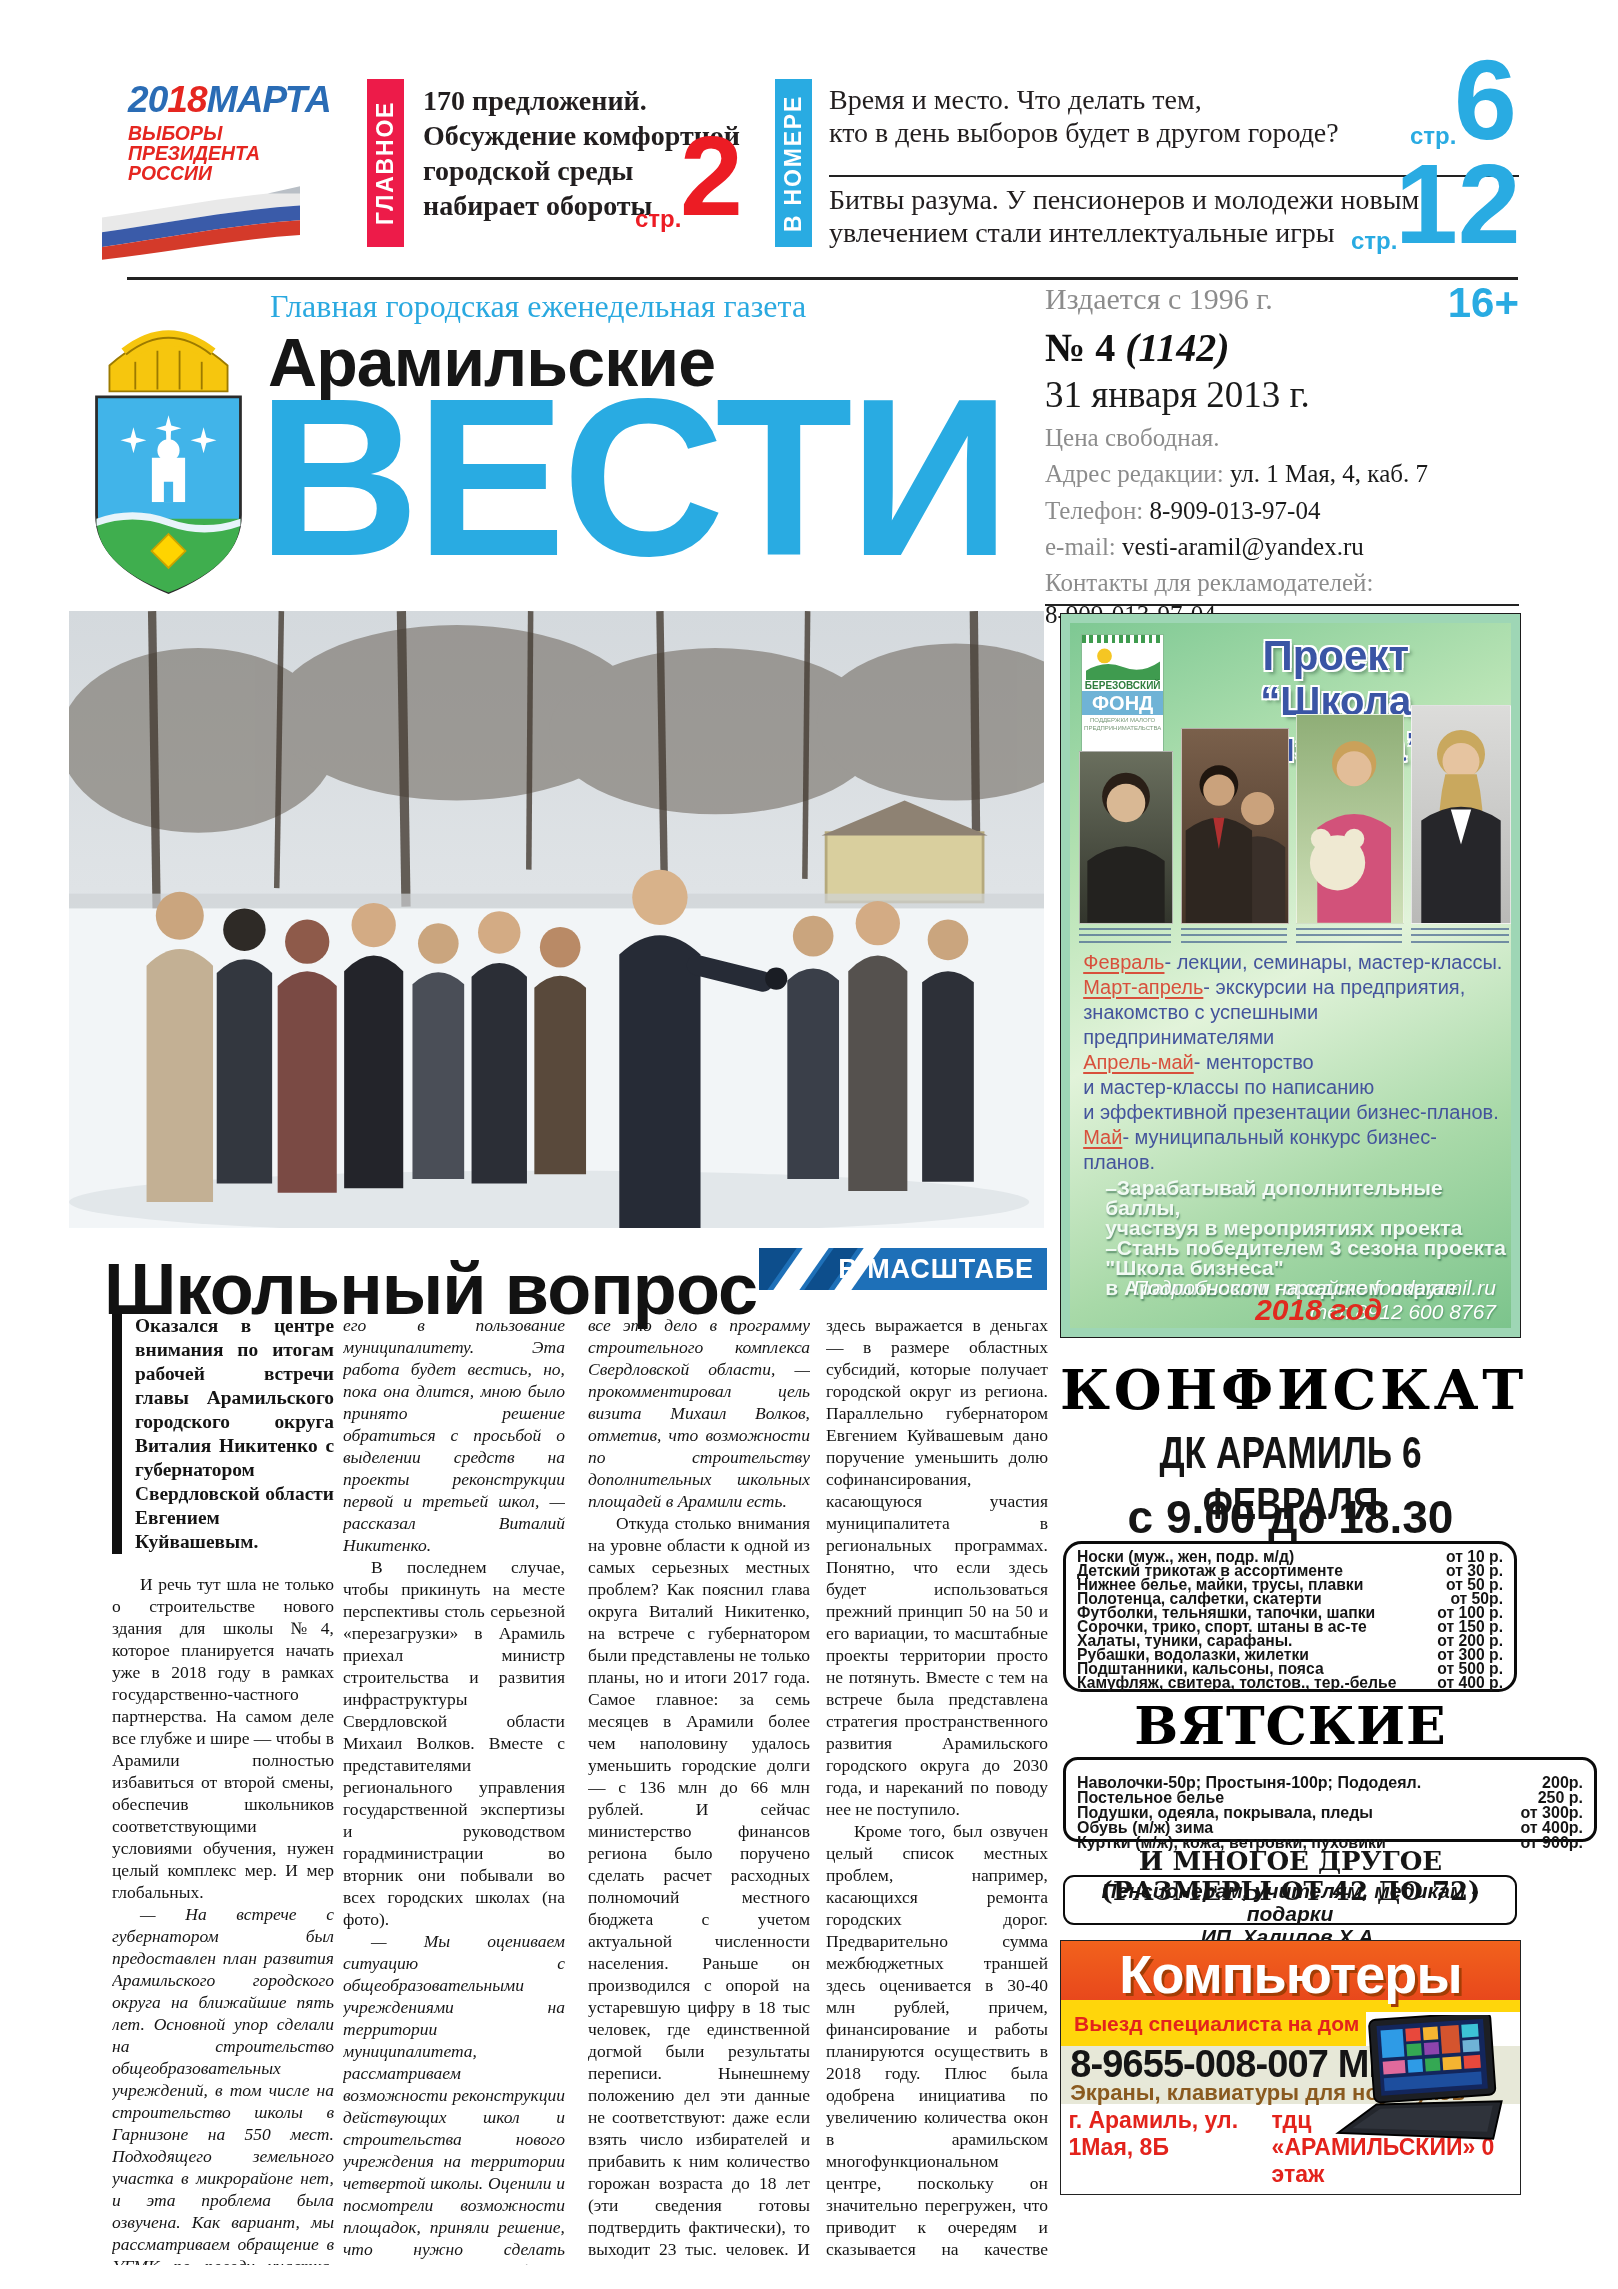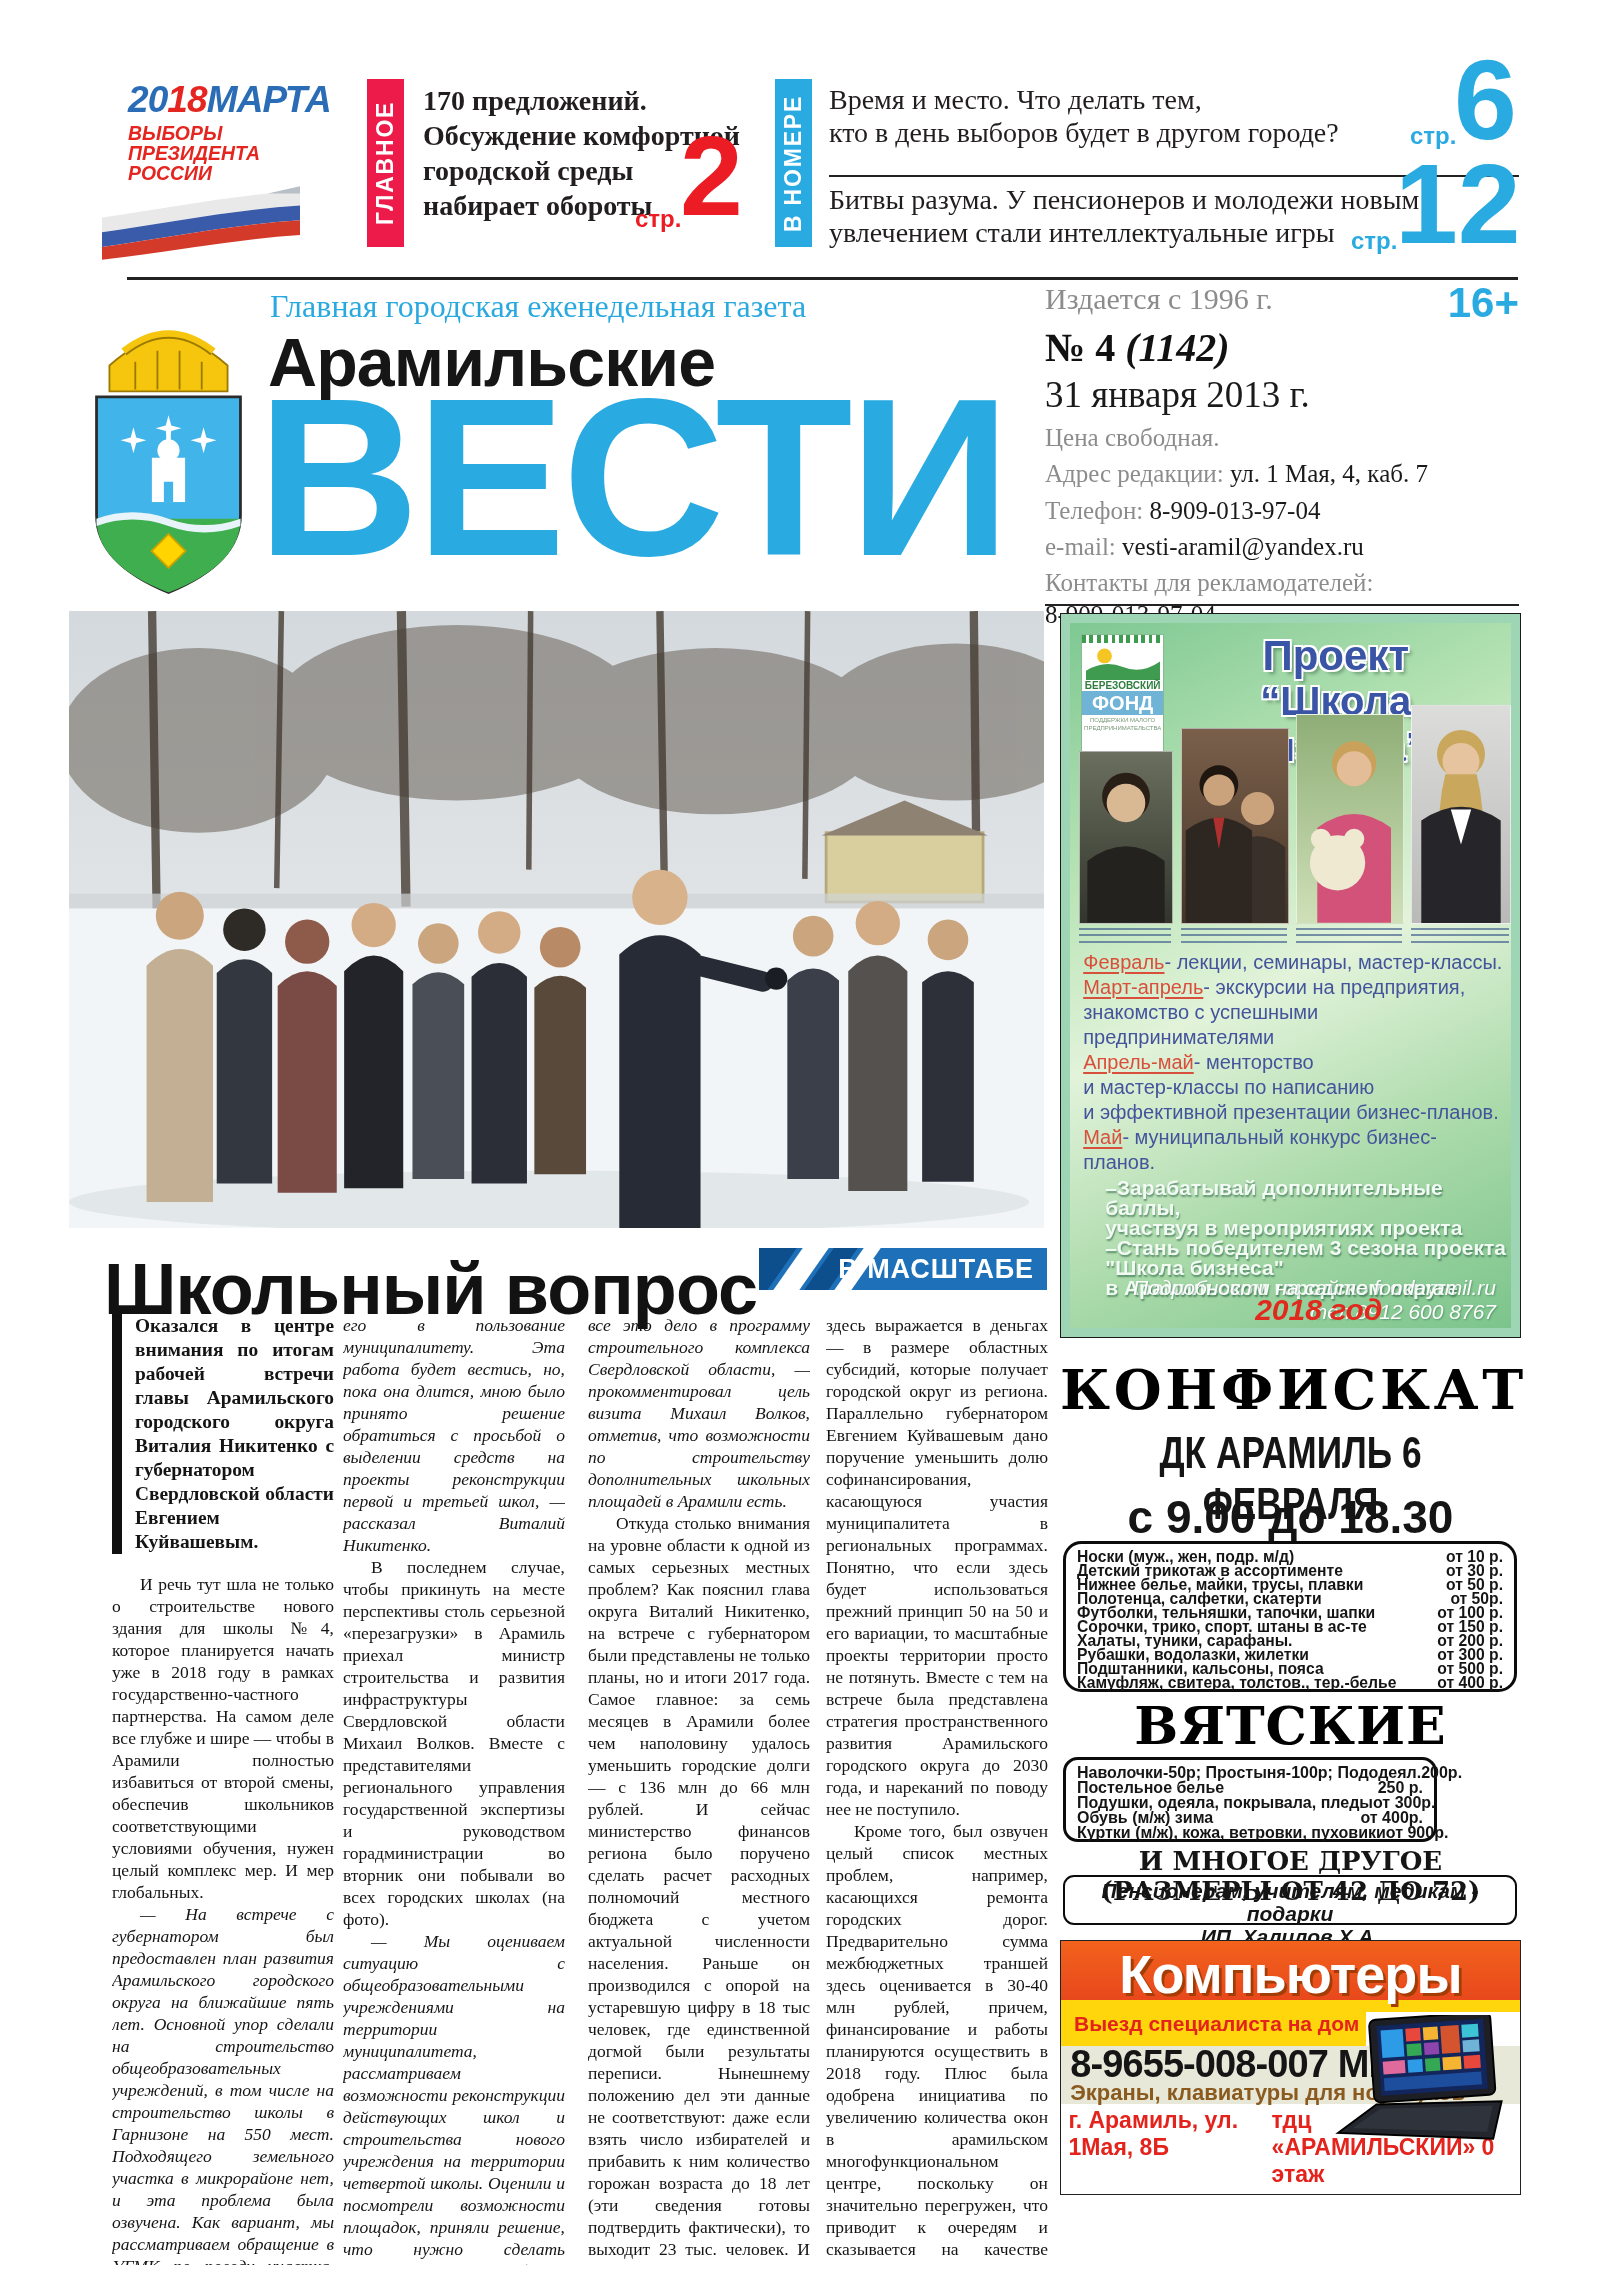--- a/index.html
+++ b/index.html
@@ -425,21 +425,21 @@
         <span>Подштанники, кальсоны, пояса</span>
         <span>от 500 р.</span>
       </div>
     <div class="pr-row k-row">
         <span>Камуфляж, свитера, толстов., тер.-белье</span>
         <span>от 400 р.</span>
       </div>
   </div>
 
   <div class="abs fatserif vz-title" style="left:1060px;top:1695px;width:461px;">ВЯТСКИЕ ЗОРИ</div>
-  <div class="abs pricebox" style="left:1063px;top:1757px;width:374px;height:85px;border-radius:14.8px;padding-top:5px;">
+  <div class="abs pricebox" style="left:1063px;top:1757px;width:534px;height:85px;border-radius:14.8px;padding-top:15px;">
     <div class="pr-row v-row">
         <span>Наволочки-50р; Простыня-100р; Пододеял.</span>
         <span>200р.</span>
       </div>
     <div class="pr-row v-row">
         <span>Постельное белье</span>
         <span>250 р.</span>
       </div>
     <div class="pr-row v-row">
         <span>Подушки, одеяла, покрывала, пледы</span>

